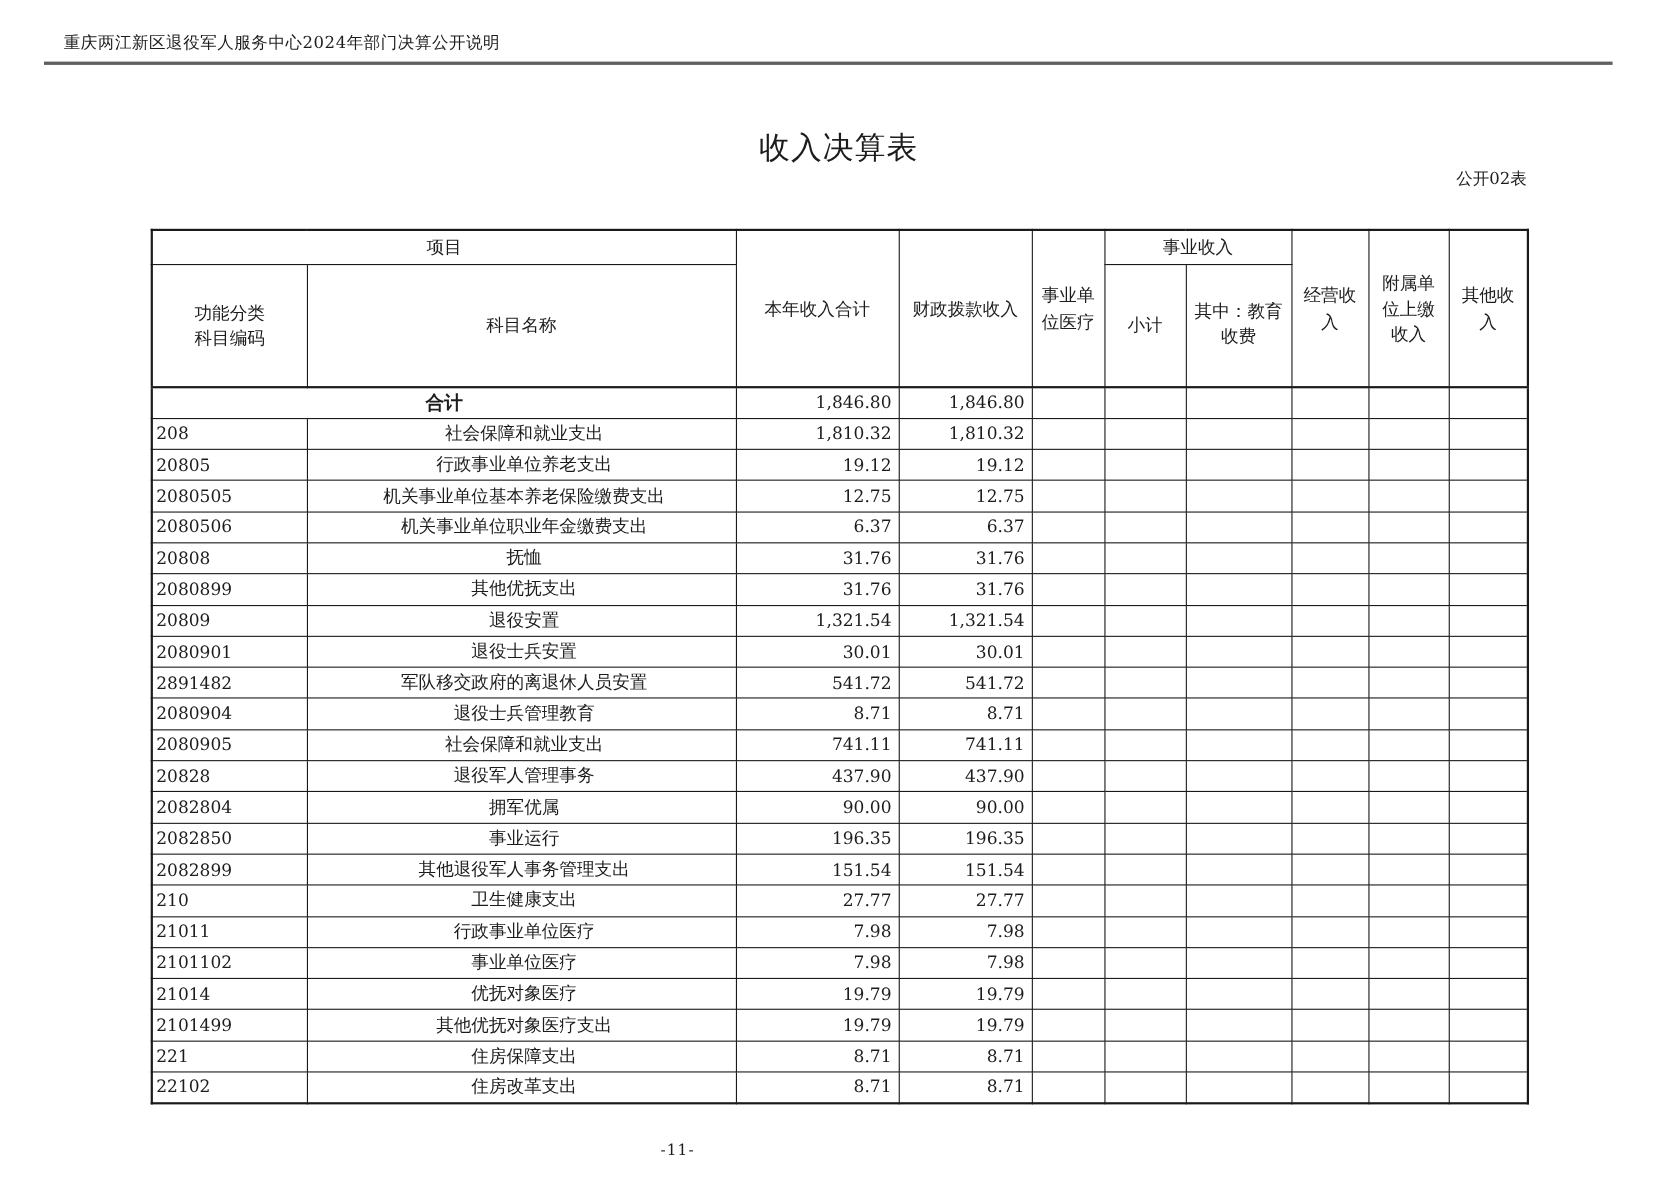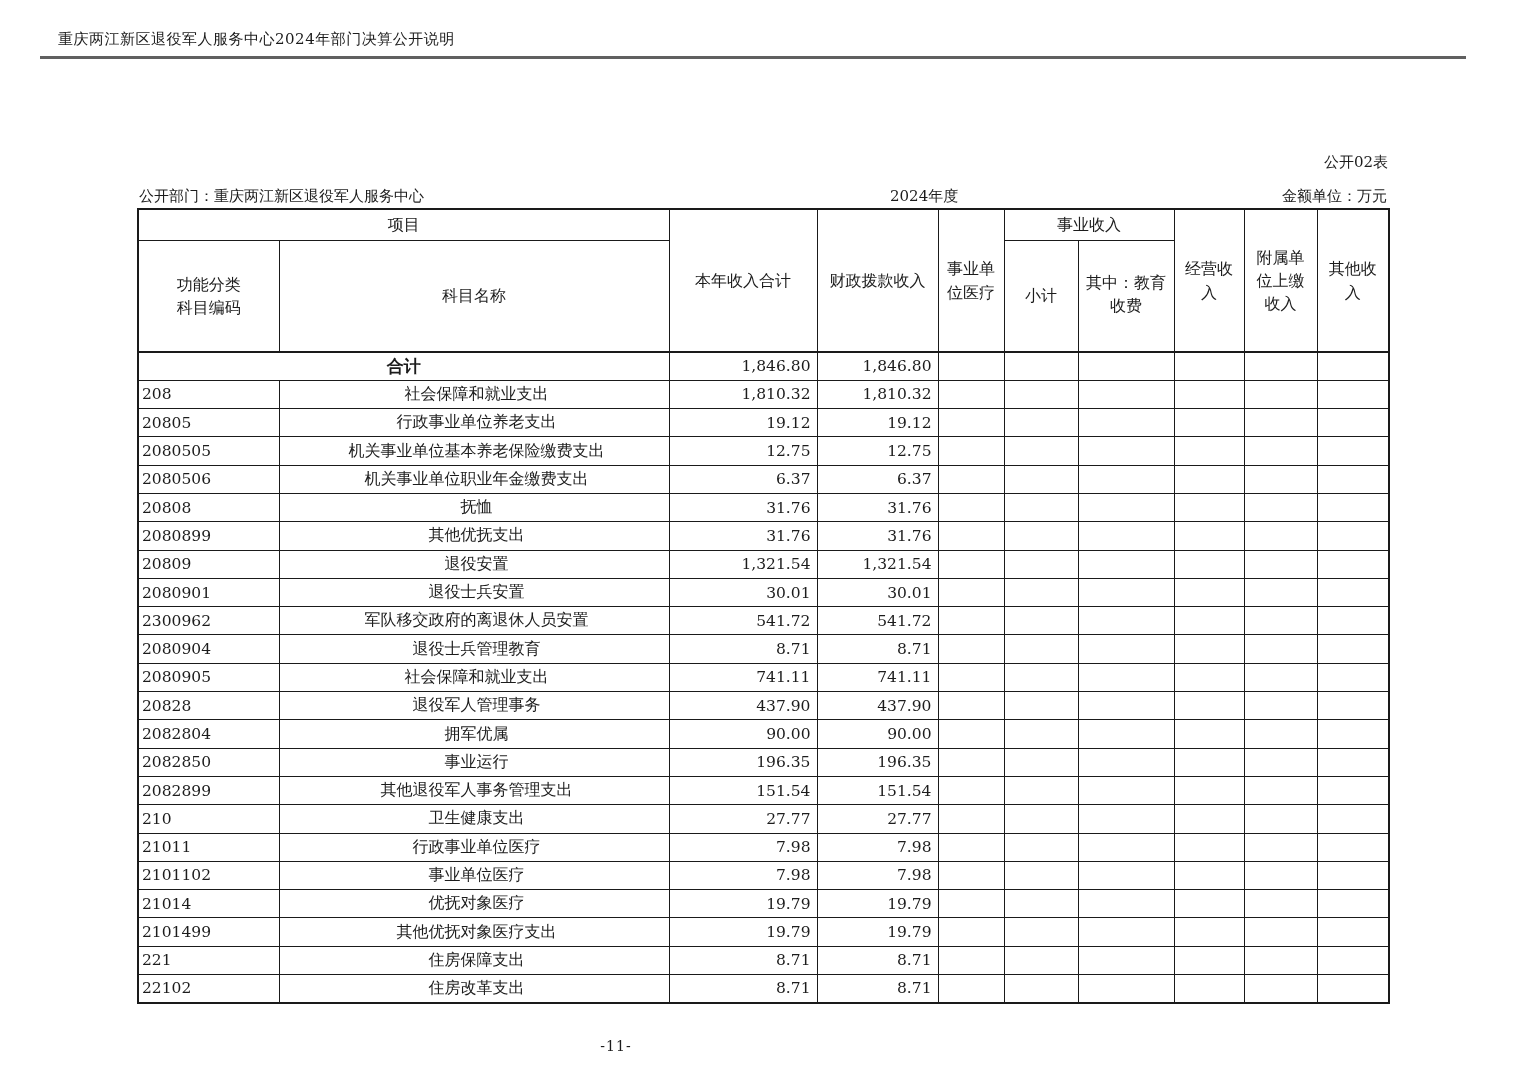--- a/index.html
+++ b/index.html
@@ -69,28 +69,24 @@
 </style>
 </head>
 <body>
 
 <div class="page">
 
   <div class="doc-header">
     <span class="note">重庆两江新区退役军人服务中心2024年部门决算公开说明</span>
   </div>
 
+  <div class="title">收入决算表</div>
 
   <div class="sheet-label">公开02表</div>
 
-  <div class="meta-row">
-    <span class="m-left">公开部门：重庆两江新区退役军人服务中心</span>
-    <span class="m-center">2024年度</span>
-    <span class="m-right">金额单位：万元</span>
-  </div>
 
   <table class="budget">
     <colgroup>
       <col style="width:141px">
         <col style="width:390px">
         <col style="width:148px">
       <col style="width:121px">
         <col style="width:66px">
         <col style="width:74px">
       <col style="width:96px">
@@ -219,21 +215,21 @@
     <td class="num">30.01</td>
     <td class="num">30.01</td>
     <td class="num"></td>
     <td class="num"></td>
     <td class="num"></td>
     <td class="num"></td>
     <td class="num"></td>
     <td class="num"></td>
   </tr>
         <tr>
-    <td class="code">2300962</td>
+    <td class="code">2891482</td>
     <td class="name">军队移交政府的离退休人员安置</td>
     <td class="num">541.72</td>
     <td class="num">541.72</td>
     <td class="num"></td>
     <td class="num"></td>
     <td class="num"></td>
     <td class="num"></td>
     <td class="num"></td>
     <td class="num"></td>
   </tr>

